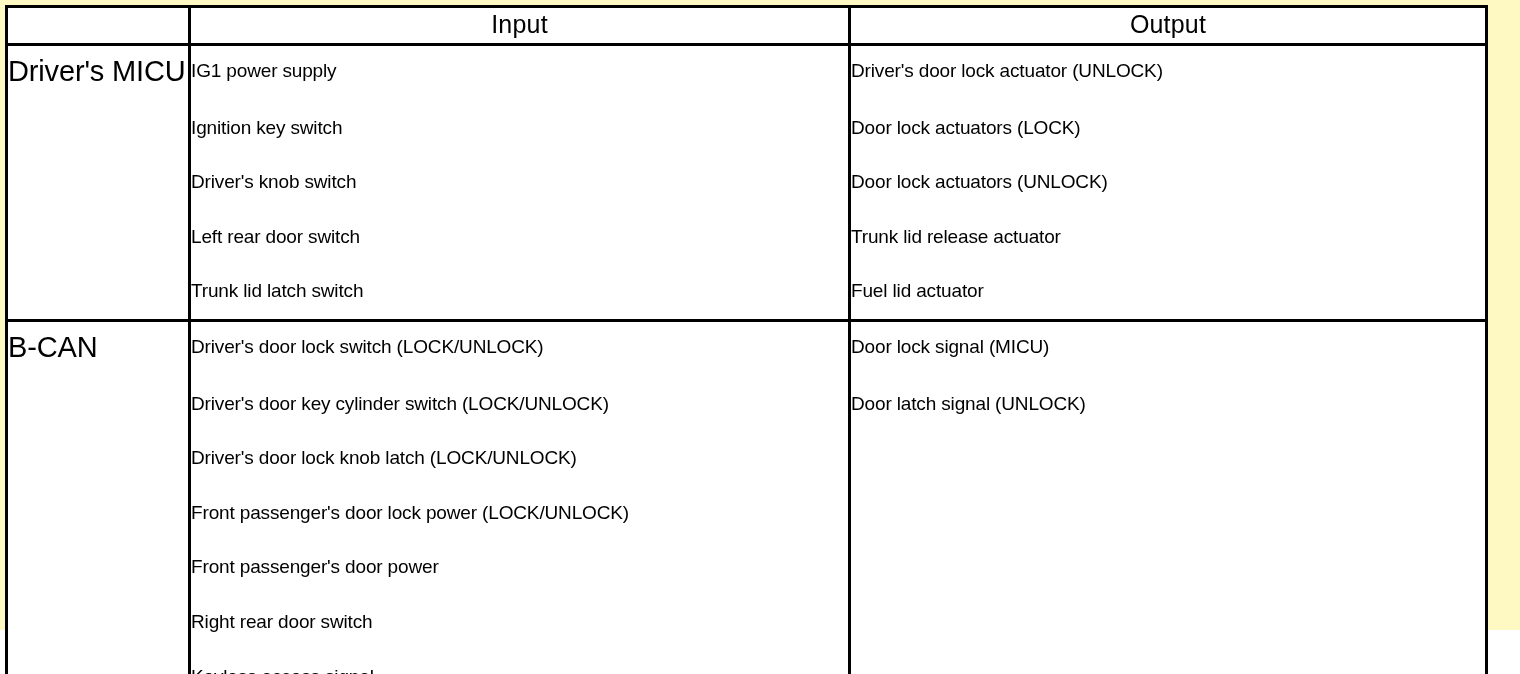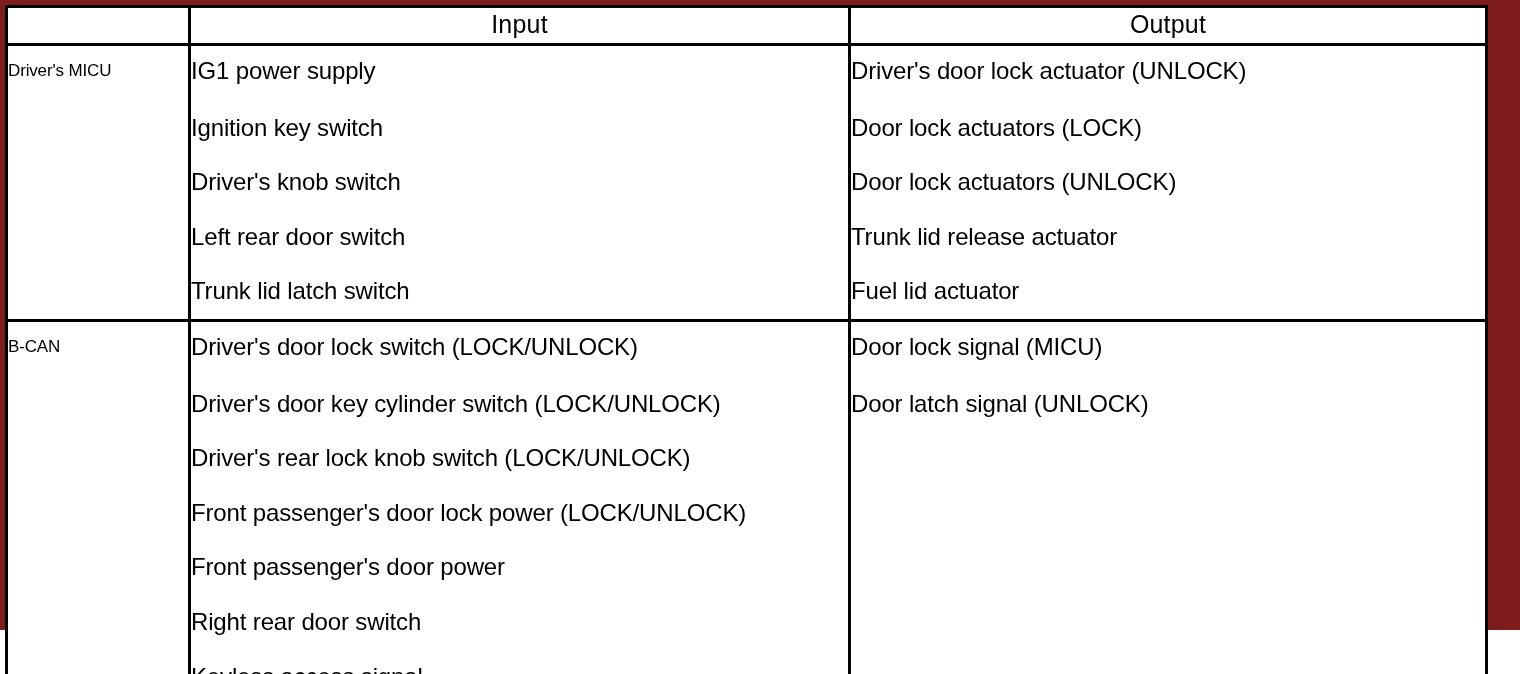--- a/index.html
+++ b/index.html
@@ -13,21 +13,21 @@
     height: 674px;
     font-family: "Liberation Sans", "DejaVu Sans", sans-serif;
     color: #000000;
     overflow: hidden;
   }
 
   .sheet {
     position: relative;
     width: 1520px;
     height: 630px;
-    background: #7f1d1d;
+    background: #fef9c3;
   }
 
   
   .io-table {
     position: absolute;
     left: 5px;
     top: 5px;
     width: 1483px;
     height: 658px;
     border-collapse: collapse;
@@ -78,27 +78,27 @@
   .cell ul {
     list-style: none;
     margin: 0;
     padding: 0;
   }
   .cell li {
     margin: 0;
     padding: 0;
     height: 54.6px;
     line-height: 54.6px;
-    font-size: 24px;
+    font-size: 19px;
   }
   .cell li:first-child { line-height: 50px; }
 
   .module-label {
     display: block;
-    font-size: 17px;
+    font-size: 29px;
     line-height: 50px;
     letter-spacing: -0.15px;
     white-space: nowrap;
   }
 
   
   .row-micu  { height: 256px; }
   .row-bcan  { height: 364px; }
 </style>
 </head>
@@ -148,21 +148,21 @@
       </tr>
 
       <tr class="row-bcan">
         <td class="cell cell-module">
           <span class="module-label">B-CAN</span>
         </td>
         <td class="cell cell-input">
           <ul>
             <li>Driver's door lock switch (LOCK/UNLOCK)</li>
             <li>Driver's door key cylinder switch (LOCK/UNLOCK)</li>
-            <li>Driver's rear lock knob switch (LOCK/UNLOCK)</li>
+            <li>Driver's door lock knob latch (LOCK/UNLOCK)</li>
             <li>Front passenger's door lock power (LOCK/UNLOCK)</li>
             <li>Front passenger's door power</li>
             <li>Right rear door switch</li>
             <li>Keyless access signal</li>
           </ul>
         </td>
         <td class="cell cell-output">
           <ul>
             <li>Door lock signal (MICU)</li>
             <li>Door latch signal (UNLOCK)</li>

